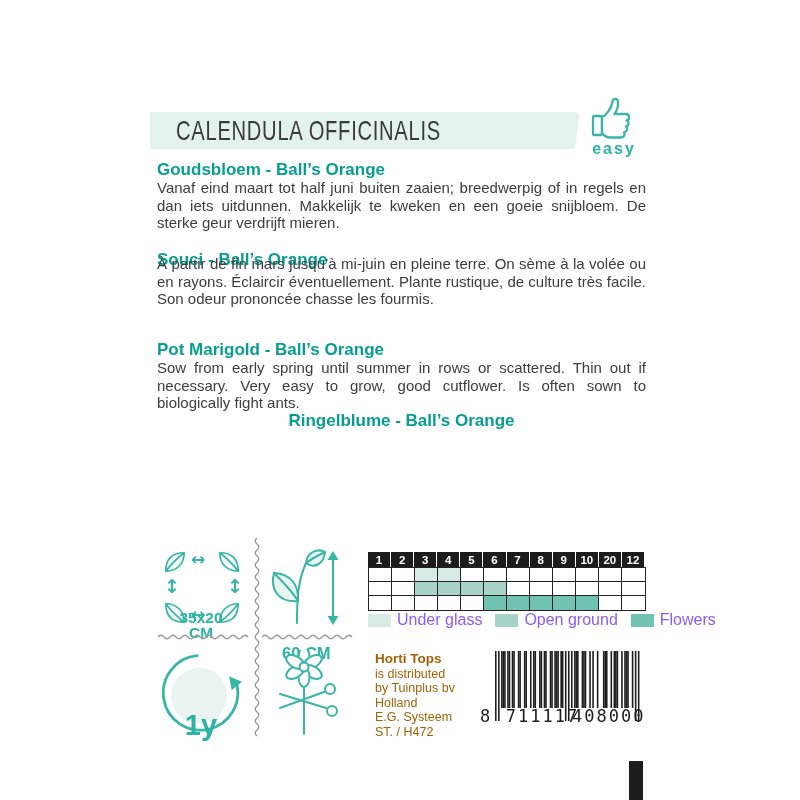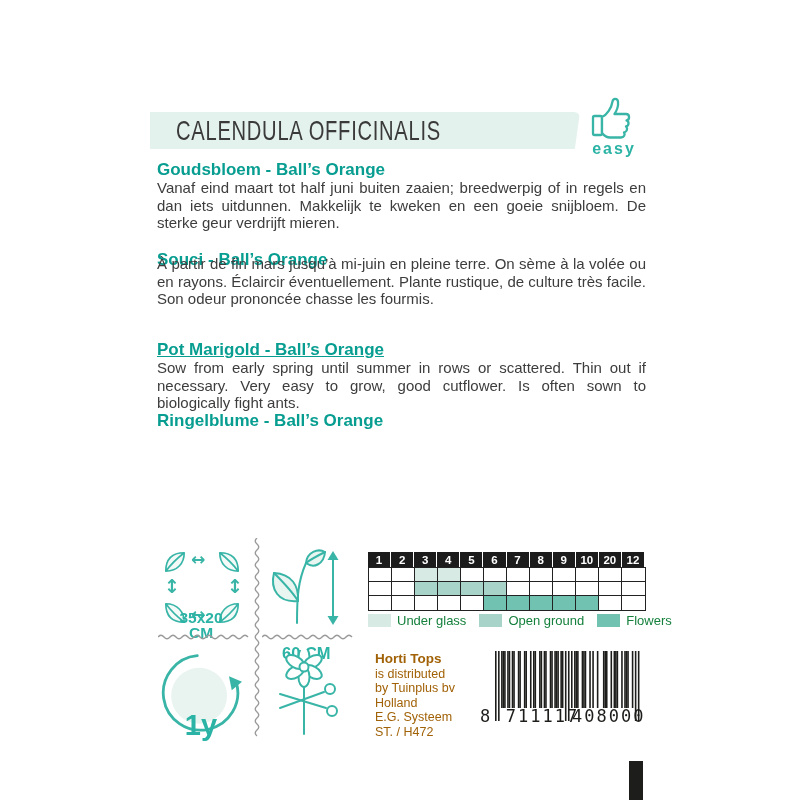--- a/index.html
+++ b/index.html
@@ -33,21 +33,21 @@
              display:flex;align-items:center;justify-content:center;}
   .cal-grid{left:368px;top:567px;width:276px;height:42px;display:grid;
             grid-template-columns:repeat(12,1fr);grid-template-rows:repeat(3,1fr);
             border:1px solid #222;}
   .cal-cell{border-right:1px solid #222;border-bottom:1px solid #222;background:#fff;}
   .cal-cell:nth-child(12n){border-right:none;}
   .cal-cell:nth-child(n+25){border-bottom:none;}
   .cal-legend{left:368px;top:613px;width:276px;height:14px;display:flex;align-items:center;}
   .legend-item{display:flex;align-items:center;margin-right:13px;}
   .legend-swatch{width:23px;height:13px;display:inline-block;margin-right:6px;}
-  .legend-label{font-size:13px;color:#15803d;white-space:nowrap;}
+  .legend-label{font-size:16px;color:#8b5cf6;white-space:nowrap;}
 
   
   .dist{left:375px;top:652px;width:110px;font-size:12.5px;line-height:14.6px;color:#a16207;}
   .dist-name{font-size:13.5px;font-weight:bold;}
 
   
   .barcode{left:480px;top:651px;width:162px;height:78px;}
   .bc-digit{position:absolute;font-size:17px;color:#1d1d1b;font-family:"DejaVu Sans Mono",monospace;}
 
   .blackmark{left:629px;top:761px;width:14px;height:39px;background:#1d1d1b;}
@@ -72,24 +72,24 @@
     </span>
     <span class="easy-label">easy</span>
   </div>
 
   <div class="abs sec-head" style="top:160px;">Goudsbloem - Ball’s Orange</div>
   <div class="abs sec-body" style="top:179px;">Vanaf eind maart tot half juni buiten zaaien; breedwerpig of in regels en dan iets uitdunnen. Makkelijk te kweken en een goeie snijbloem. De sterke geur verdrijft mieren.</div>
 
   <div class="abs sec-head" style="top:250px;">Souci -  Ball’s Orange</div>
   <div class="abs sec-body" style="top:255px;">À partir de fin mars jusqu’à mi-juin en pleine terre. On sème à la volée ou en rayons. Éclaircir éventuellement. Plante rustique, de culture très facile. Son odeur prononcée chasse les fourmis.</div>
 
-  <div class="abs sec-head" style="top:340px;text-decoration:underline;">Pot Marigold -  Ball’s Orange</div>
+  <div class="abs sec-head" style="top:340px;">Pot Marigold -  Ball’s Orange</div>
   <div class="abs sec-body" style="top:359px;">Sow from early spring until summer in rows or scattered. Thin out if necessary. Very easy to grow, good cutflower. Is often sown to biologically fight ants.</div>
 
-  <div class="abs sec-head" style="top:411px;">Ringelblume -  Ball’s Orange</div>
+  <div class="abs sec-head" style="top:411px;text-align:center;">Ringelblume -  Ball’s Orange</div>
 
   <div class="abs" style="left:163px;top:549px;">
     <svg width="24" height="26" viewBox="0 0 26 26">
         <path d="M3,23 C3,10 10,3 23,3 C23,14 16,23 3,23 Z M3,23 C9,15 14,10 23,3" fill="#f3faf8" stroke="#39b5a7" stroke-width="1.8" stroke-linejoin="round"></path>
       </svg>
   </div>
   <div class="abs" style="left:217px;top:549px;transform:scaleX(-1);">
     <svg width="24" height="26" viewBox="0 0 26 26">
         <path d="M3,23 C3,10 10,3 23,3 C23,14 16,23 3,23 Z M3,23 C9,15 14,10 23,3" fill="#f3faf8" stroke="#39b5a7" stroke-width="1.8" stroke-linejoin="round"></path>
       </svg>

